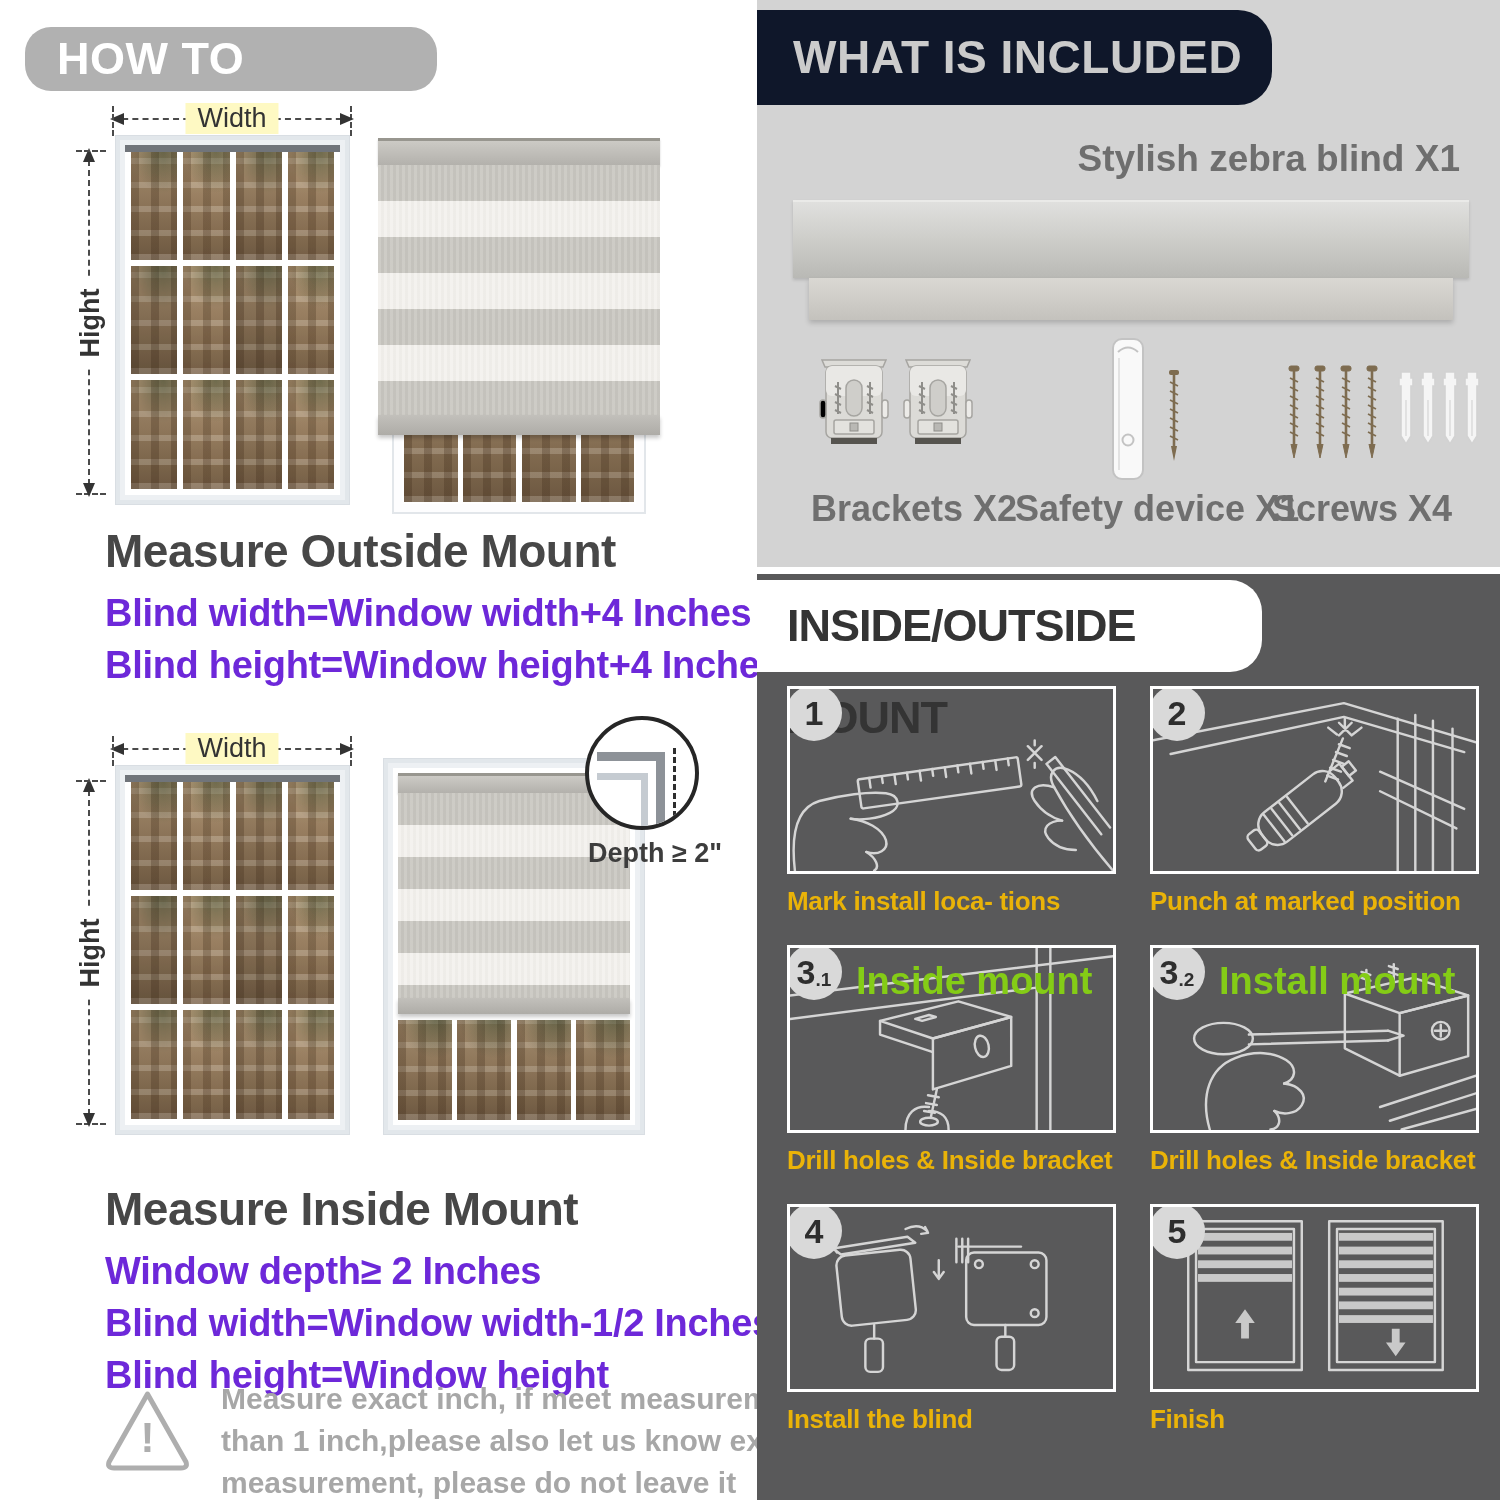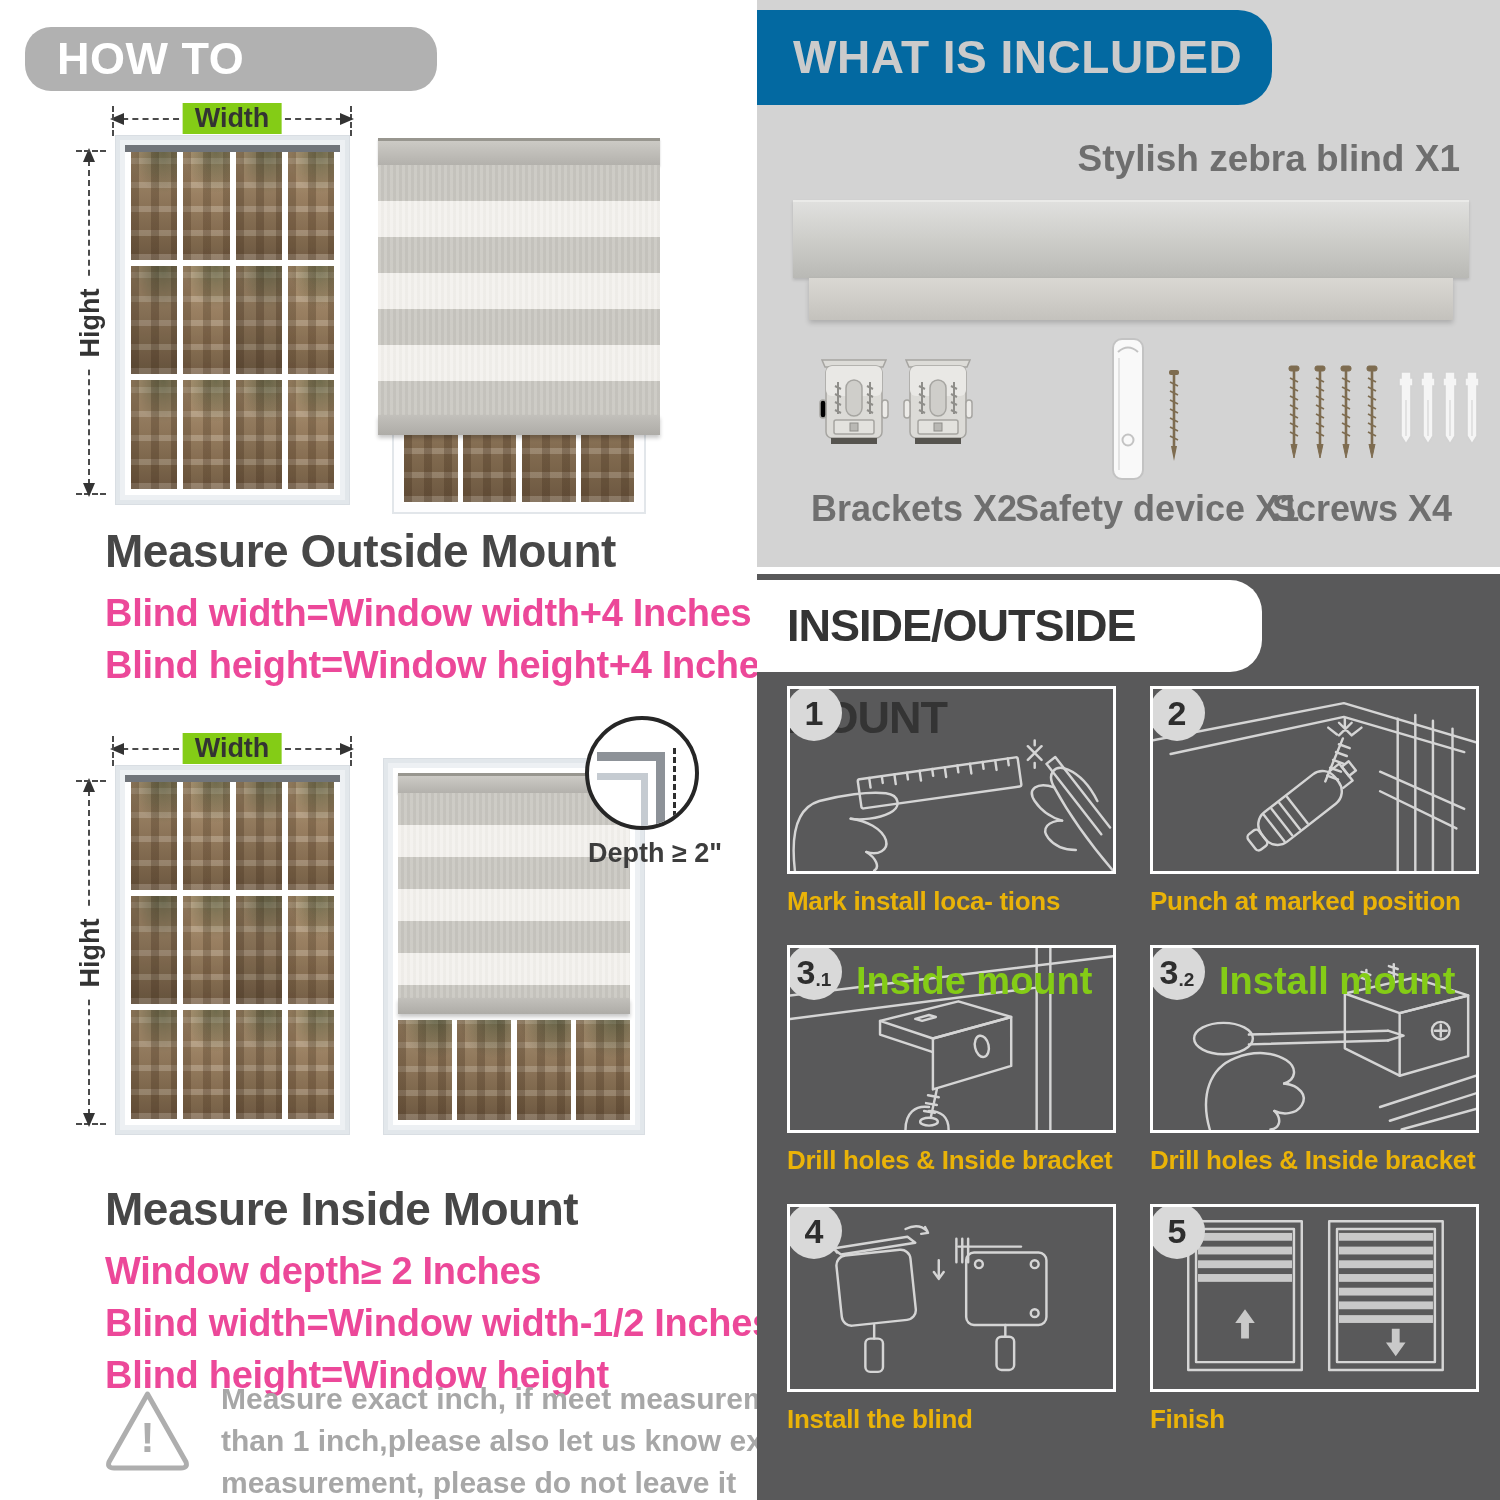--- a/index.html
+++ b/index.html
@@ -29,22 +29,22 @@
   .casement > i:nth-child(even){filter:brightness(1.07);}
   .casement > i:nth-child(3){filter:brightness(.93);}
 
   
   .harrow{position:absolute;height:0;border-top:2px dashed #4a4a4a;}
   .harrow:before,.harrow:after{content:"";position:absolute;top:-7px;width:0;height:0;
     border-top:6px solid transparent;border-bottom:6px solid transparent;}
   .harrow:before{left:-2px;border-right:14px solid #333;}
   .harrow:after{right:-2px;border-left:14px solid #333;}
   .harrow .guide{position:absolute;top:-14px;height:30px;border-left:2px dashed #4a4a4a;}
-  .hlbl{position:absolute;left:50%;top:-17px;transform:translateX(-50%);background:#84cc16;
-        padding:0 12px;font-size:27px;font-weight:bold;color:#333;white-space:nowrap;}
+  .hlbl{position:absolute;left:50%;top:-17px;transform:translateX(-50%);background:#fef9c3;
+        padding:0 12px;font-size:27px;font-weight:normal;color:#333;white-space:nowrap;}
   .varrow{position:absolute;width:0;border-left:2px dashed #4a4a4a;}
   .varrow:before,.varrow:after{content:"";position:absolute;left:-7px;width:0;height:0;
     border-left:6px solid transparent;border-right:6px solid transparent;}
   .varrow:before{top:-2px;border-bottom:14px solid #333;}
   .varrow:after{bottom:-2px;border-top:14px solid #333;}
   .varrow .guide{position:absolute;left:-14px;width:30px;border-top:2px dashed #4a4a4a;}
   .vlbl{position:absolute;left:50%;top:50%;transform:translate(-50%,-50%) rotate(180deg);
         writing-mode:vertical-rl;background:#fff;padding:12px 0;font-size:27px;font-weight:bold;color:#333;}
 
   
@@ -76,28 +76,28 @@
   .depth-circle{position:absolute;left:585px;top:716px;width:114px;height:114px;border:4px solid #262626;
                 border-radius:50%;background:#fff;overflow:hidden;z-index:5;}
   .dc-l1{position:absolute;left:8%;top:30%;right:28%;bottom:-12%;border-top:9px solid #8d9298;border-right:9px solid #8d9298;}
   .dc-l2{position:absolute;left:8%;top:50%;right:44%;bottom:-12%;border-top:7px solid #c5cbd1;border-right:7px solid #c5cbd1;}
   .dc-dash{position:absolute;right:18%;top:26%;bottom:0;border-left:3px dashed #2e2e2e;}
   .depth-lbl{position:absolute;left:575px;top:838px;width:160px;text-align:center;font-size:27px;
              font-weight:bold;color:#3d3d3d;z-index:5;}
 
   .text-block{position:absolute;left:105px;}
   .text-block h2{margin:0 0 14px 0;font-size:46px;color:#474747;letter-spacing:-.5px;}
-  .text-block p{margin:0 0 9px 0;font-size:38px;font-weight:bold;color:#ec4899;letter-spacing:-.3px;}
+  .text-block p{margin:0 0 9px 0;font-size:38px;font-weight:bold;color:#6d28d9;letter-spacing:-.3px;}
 
   .warning{position:absolute;left:100px;top:1382px;display:flex;gap:26px;align-items:flex-start;}
   .warning .wtext p{margin:0 0 8px 0;font-size:30px;font-weight:bold;color:#a7a7a7;}
 
   
   .right-top{position:absolute;left:757px;top:0;width:743px;height:567px;background:#d3d3d3;}
-  .rt-header{position:absolute;left:0;top:10px;width:515px;height:95px;background:#0369a1;
+  .rt-header{position:absolute;left:0;top:10px;width:515px;height:95px;background:#0f172a;
              border-radius:0 34px 34px 0;color:#cbcbcb;font-size:46px;font-weight:bold;
              line-height:95px;padding-left:36px;letter-spacing:.5px;}
   .rt-blind-label{position:absolute;left:40px;right:40px;top:138px;text-align:right;
                   font-size:37px;font-weight:bold;color:#6e6e6e;}
   .rail-bar{position:absolute;left:36px;top:200px;width:676px;height:78px;
             background:linear-gradient(180deg,#e0e0de 0%,#cfcfcb 45%,#b9b9b5 100%);
             border-top:2px solid #eaeae8;box-shadow:0 2px 3px rgba(0,0,0,.15);}
   .rail-under{position:absolute;left:52px;top:278px;width:644px;height:42px;
             background:linear-gradient(180deg,#dad8d3,#c4c2bd);box-shadow:0 3px 5px rgba(0,0,0,.18);}
   .rt-items{position:absolute;left:0;top:330px;width:100%;height:160px;}

